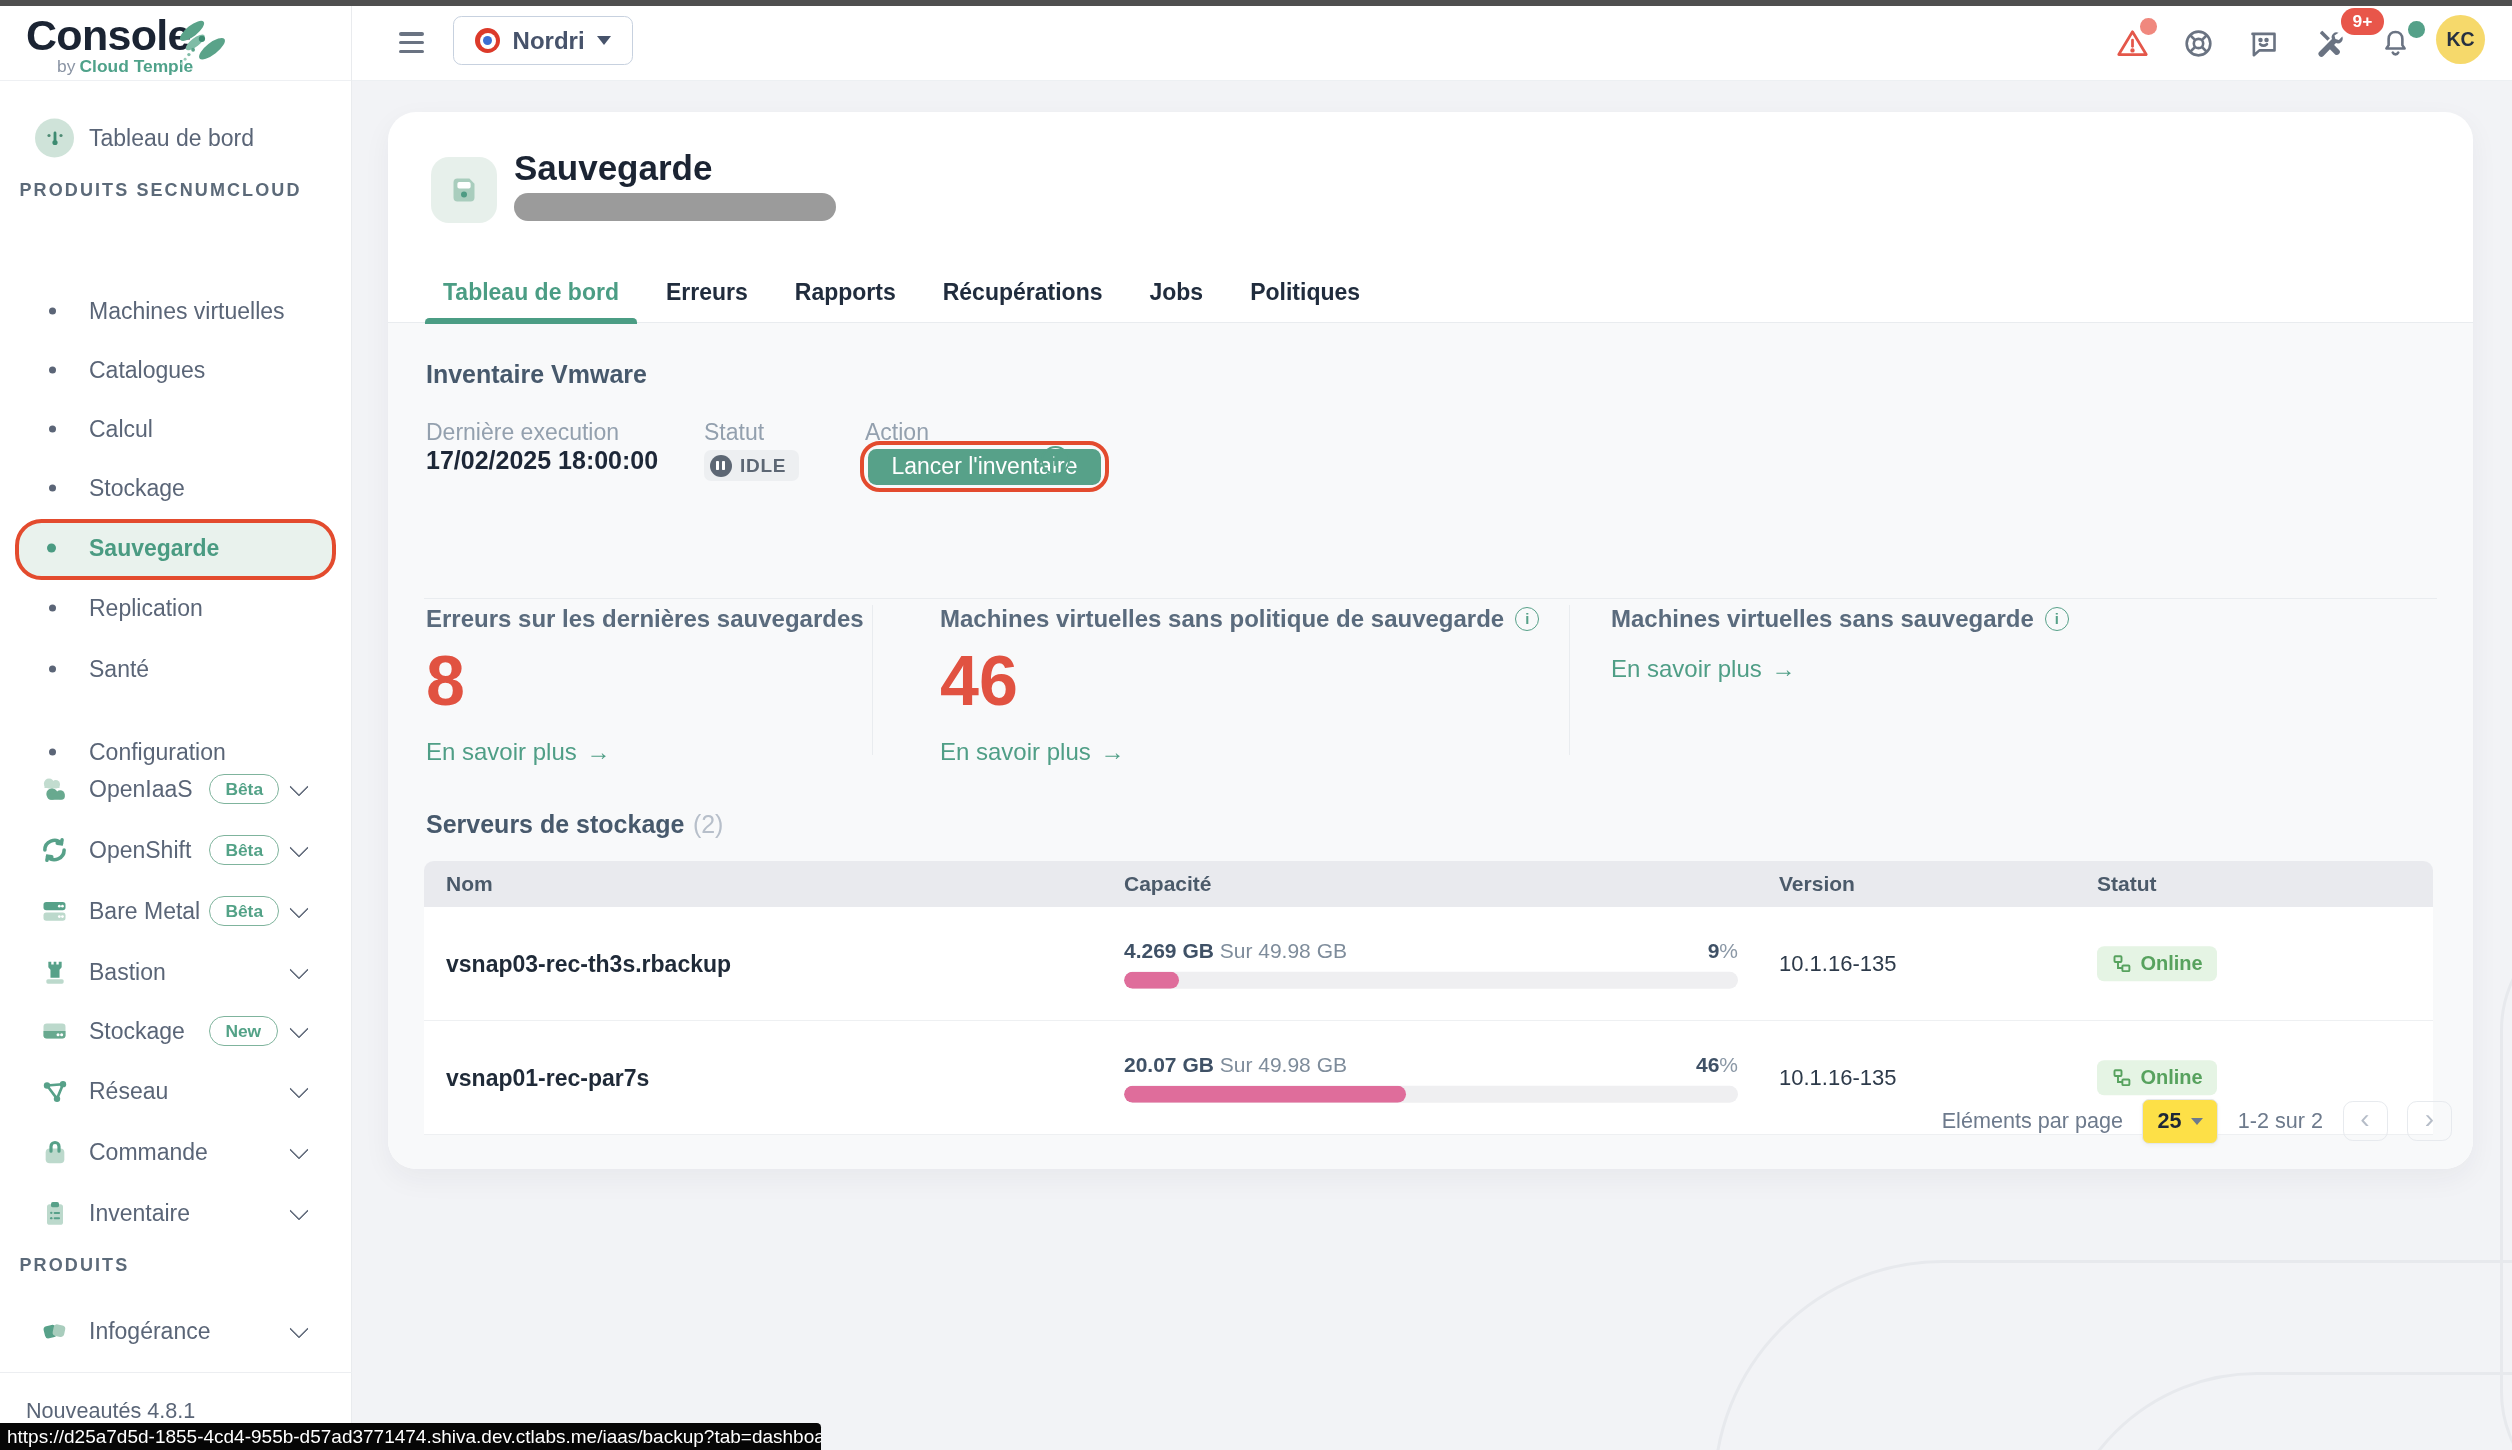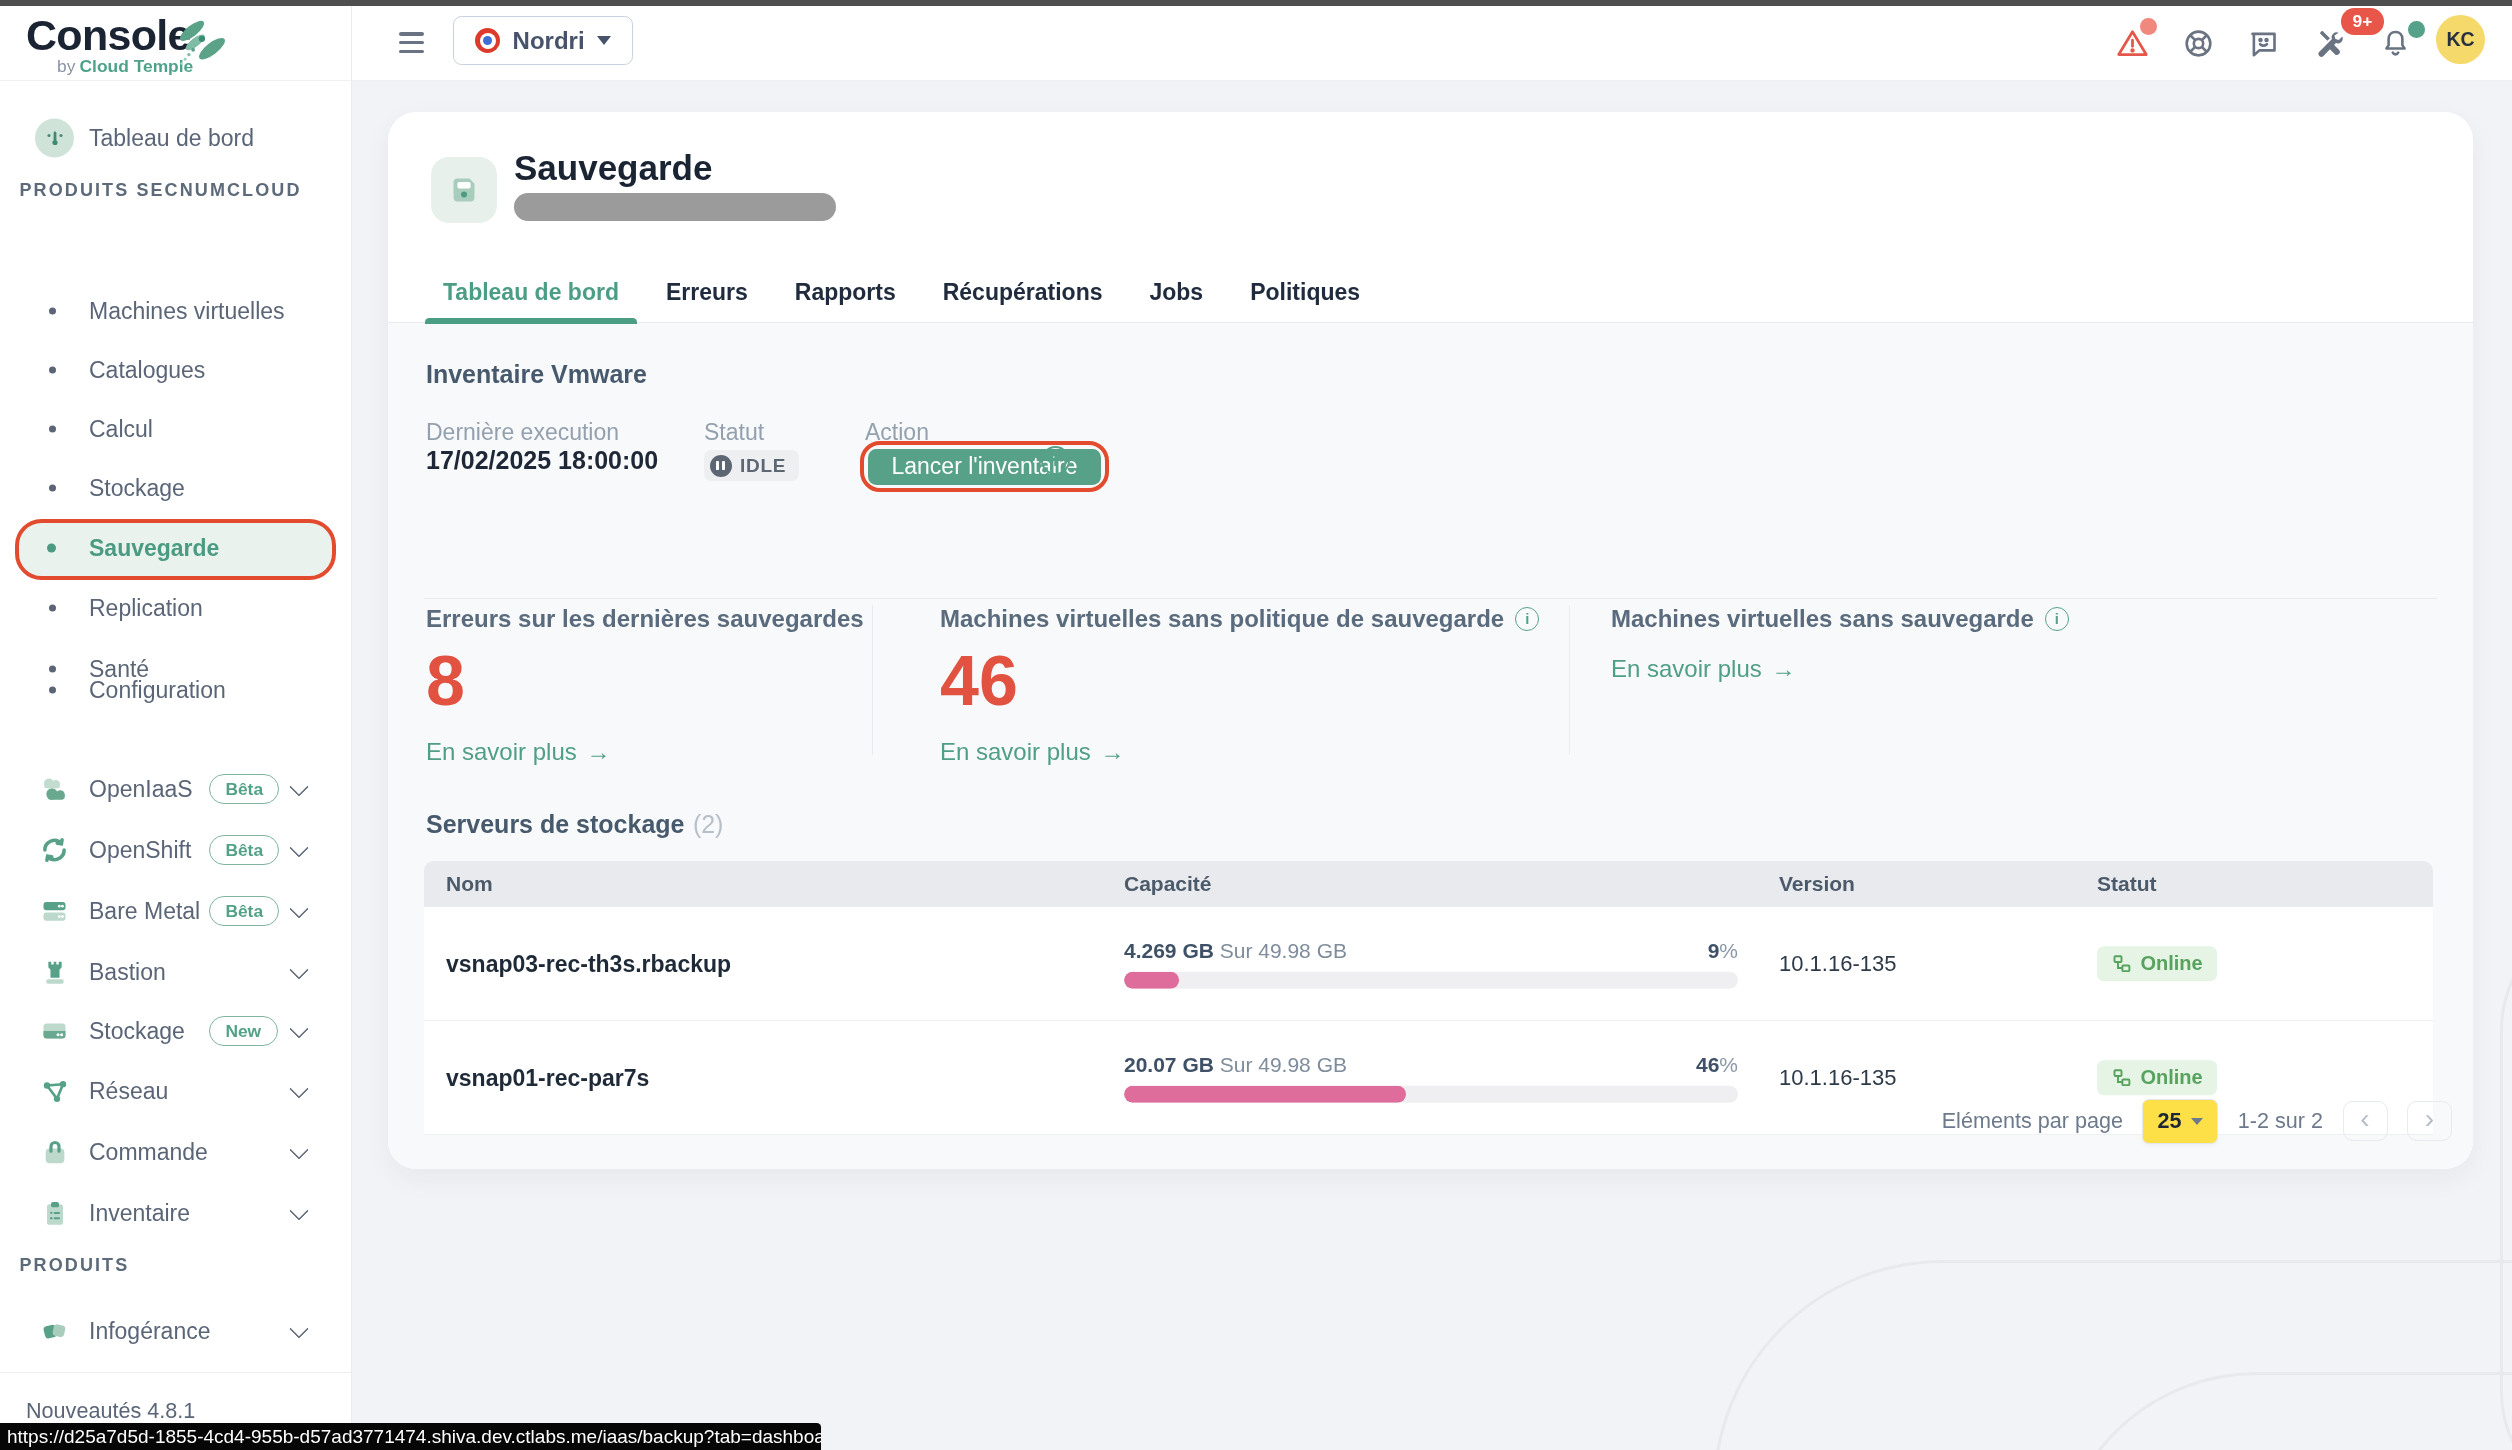--- a/index.html
+++ b/index.html
@@ -178,21 +178,21 @@
       <span class="side-label teal">Sauvegarde</span>
     </div>
   <div class="side-row" style="top:578px;">
       <span class="sub-dot"></span>
       <span class="side-label">Replication</span>
     </div>
   <div class="side-row" style="top:639px;">
       <span class="sub-dot"></span>
       <span class="side-label">Santé</span>
     </div>
-  <div class="side-row" style="top:660px;padding-left:28px;">
+  <div class="side-row" style="top:722px;padding-left:28px;">
       <span class="sub-dot"></span>
       <span class="side-label">Configuration</span>
     </div>
 
   <div class="side-row" style="top:759px;">
     <span class="side-ico">
         <svg width="36" height="36" viewBox="0 0 24 24">
           <circle cx="8" cy="8" r="3.4" fill="#c2dccf"></circle>
           <circle cx="12.5" cy="8.5" r="2.8" fill="#c2dccf"></circle>
           <rect x="5" y="8" width="10" height="3" fill="#c2dccf"></rect>

